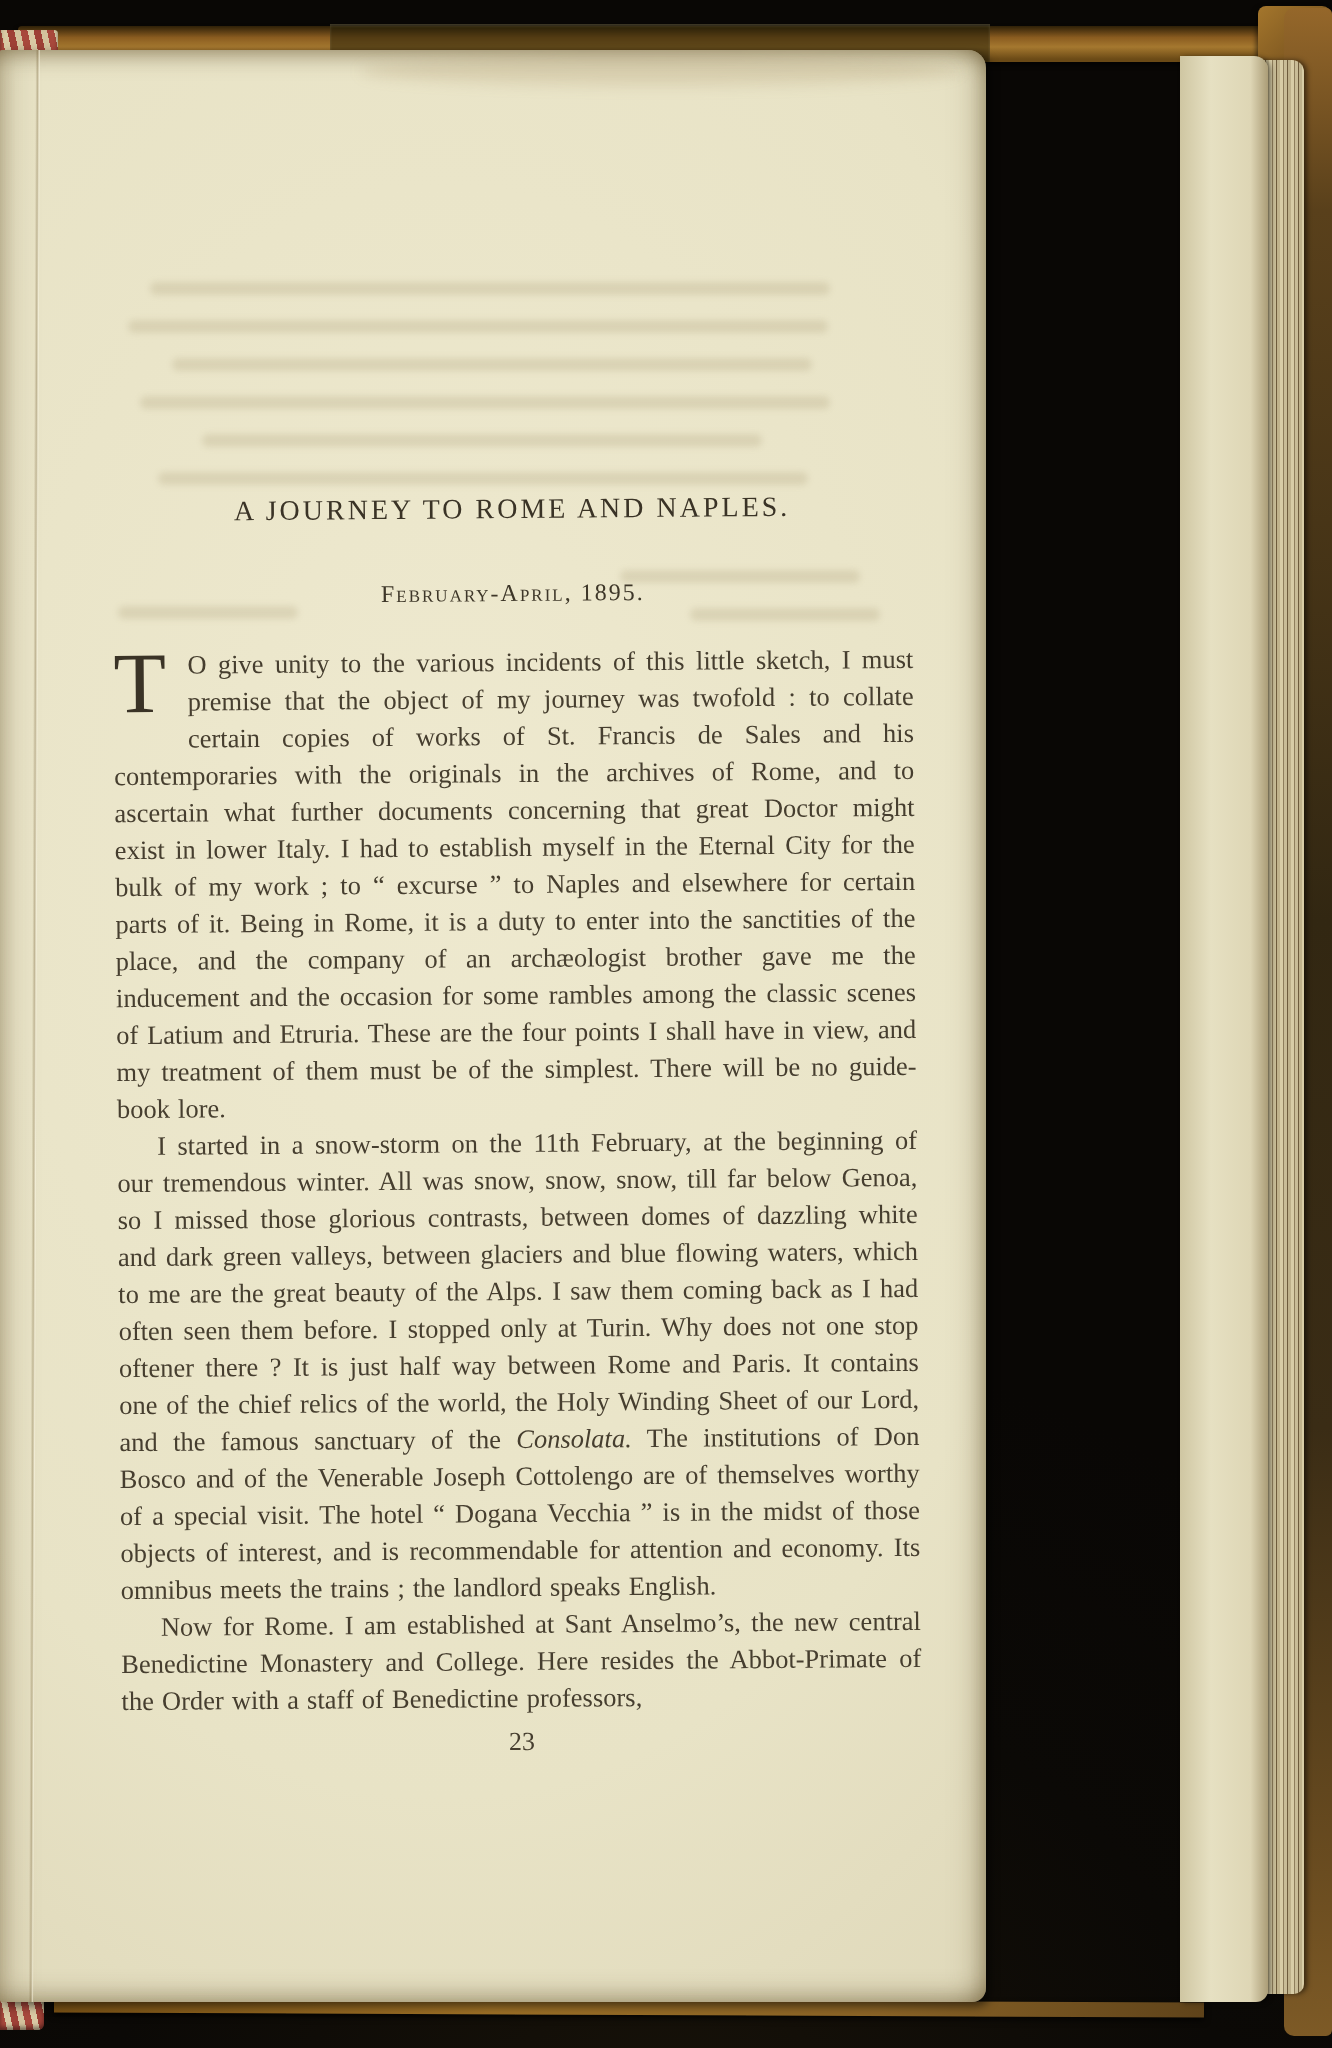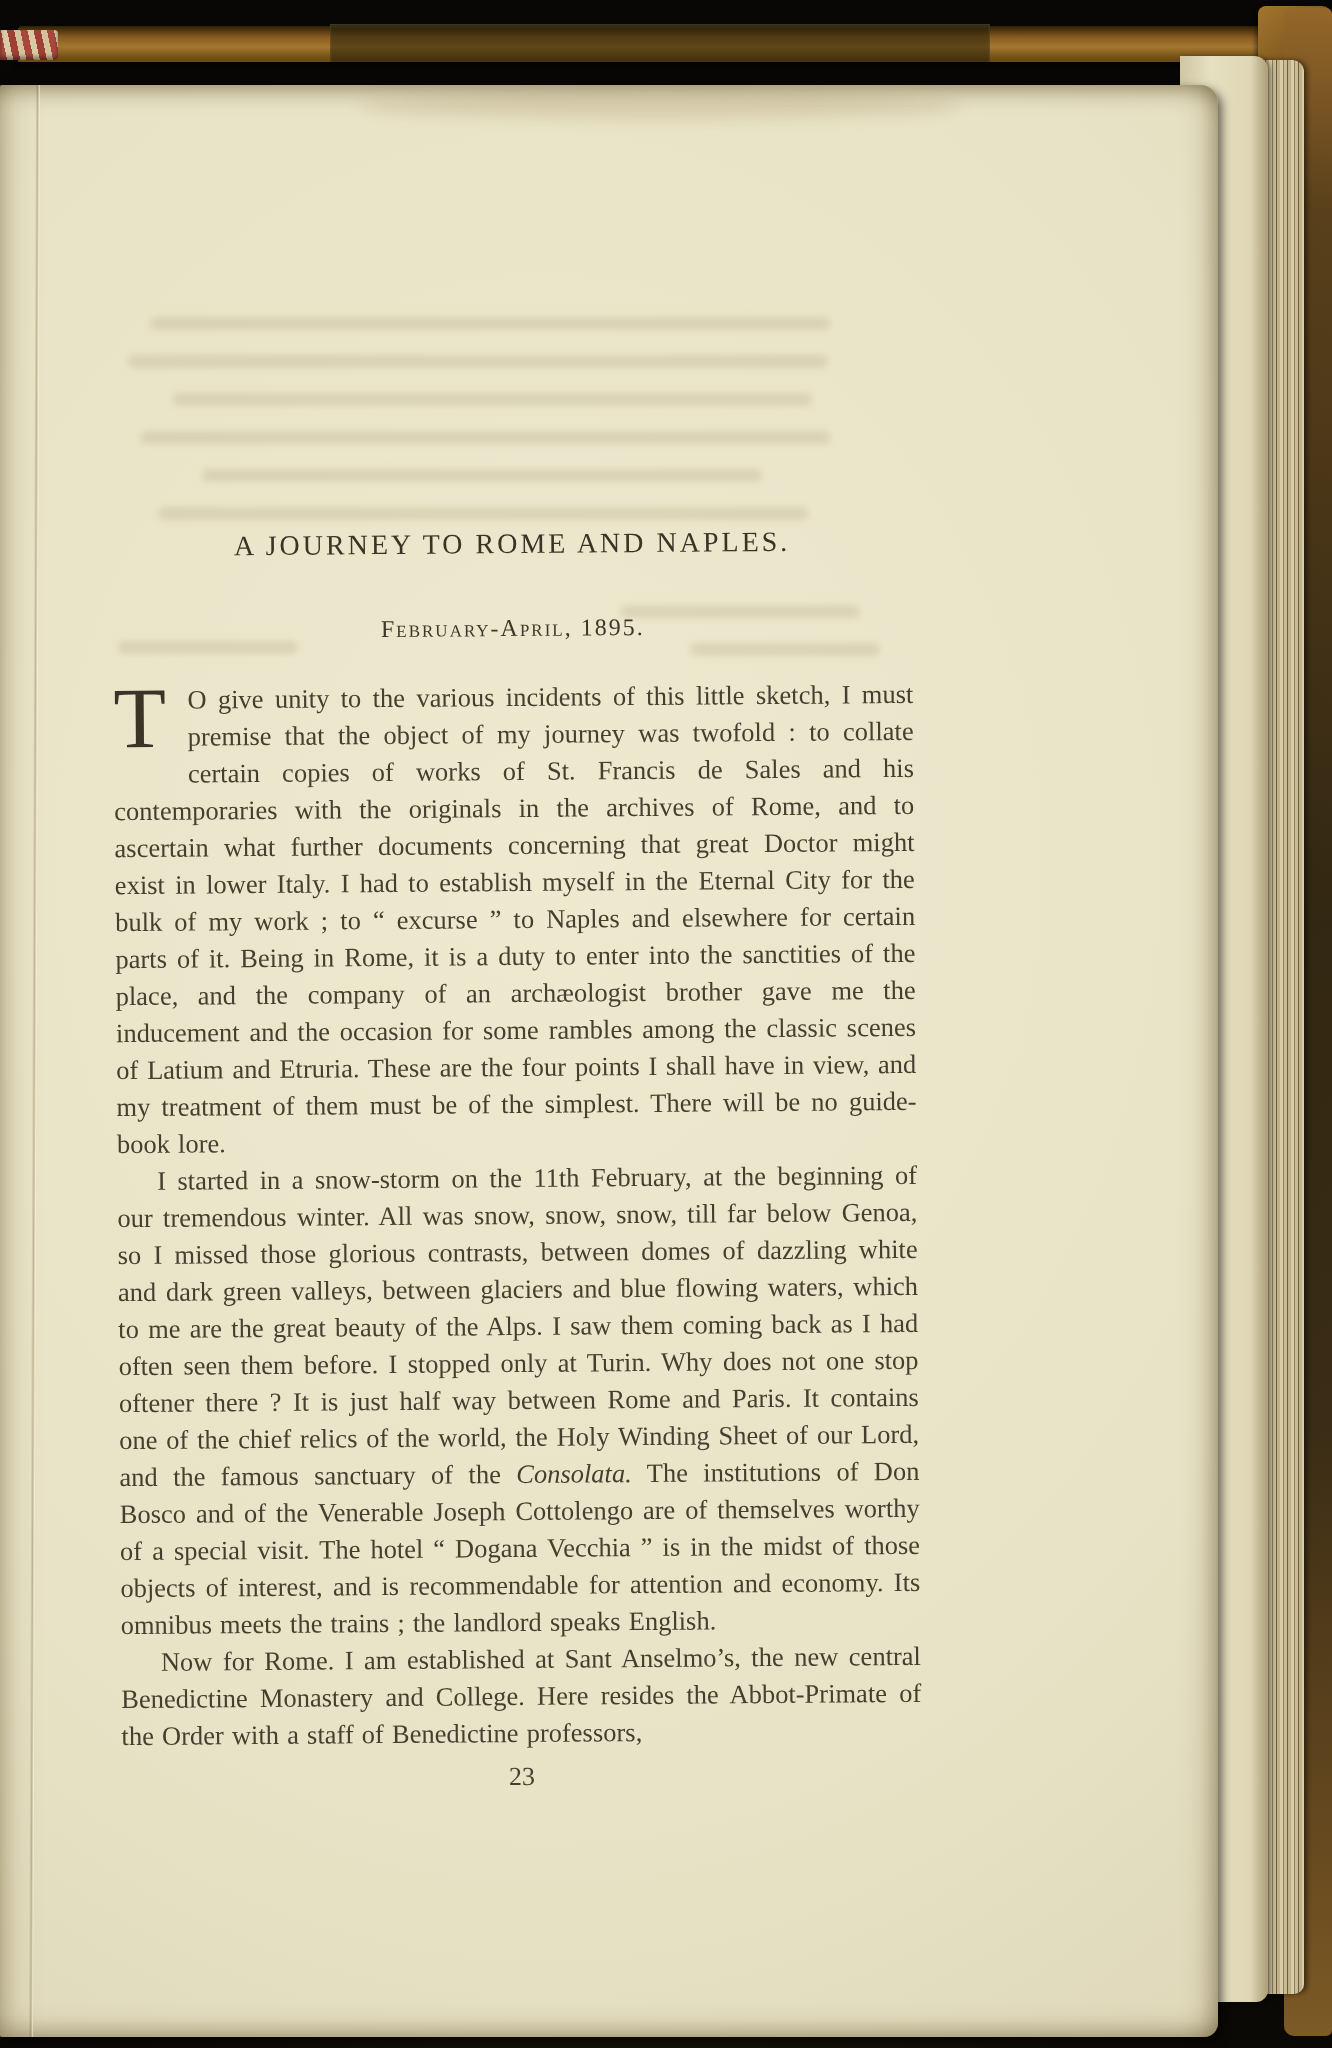--- a/index.html
+++ b/index.html
@@ -56,31 +56,30 @@
   }
   .next-page {
     position: absolute; left: 1180px; top: 56px; width: 88px; height: 1946px;
     background: linear-gradient(90deg, #cfc6a2, #e6e0c2 35%, #ded6b5 80%, #ab9d77);
     border-radius: 0 14px 12px 0;
     box-shadow: 3px 1px 5px rgba(0,0,0,.45);
   }
 
   
   .page {
-    position: absolute; left: 0; top: 50px; width: 1218px; height: 1952px;
+    position: absolute; left: 0; top: 50px; width: 986px; height: 1952px;
     background: radial-gradient(120% 90% at 45% 40%, #eee9cf 0%, #e8e3c6 55%, #ded7b8 85%, #cdc4a1 100%);
     border-radius: 2px 18px 14px 2px;
     box-shadow:
       inset 0 16px 24px -14px rgba(80,60,20,.55),
       inset -20px 0 32px -18px rgba(80,60,20,.5),
       inset 28px 0 36px -26px rgba(100,80,40,.38),
       inset 0 -18px 28px -16px rgba(80,60,20,.45),
       4px 4px 10px rgba(0,0,0,.55);
     overflow: hidden;
-    margin-top: 35px;
   }
   .gutter-crease {
     position: absolute; left: 32px; top: 0; width: 5px; height: 100%;
     background: linear-gradient(90deg, rgba(110,88,45,0) 0%, rgba(110,88,45,.32) 45%, rgba(246,242,222,.6) 80%, rgba(110,88,45,0) 100%);
     transform: rotate(0.2deg);
   }
   .top-wedge {
     position: absolute; left: 360px; top: 6px; width: 600px; height: 30px;
     background: rgba(140,115,65,.16); filter: blur(7px); border-radius: 50%;
   }

